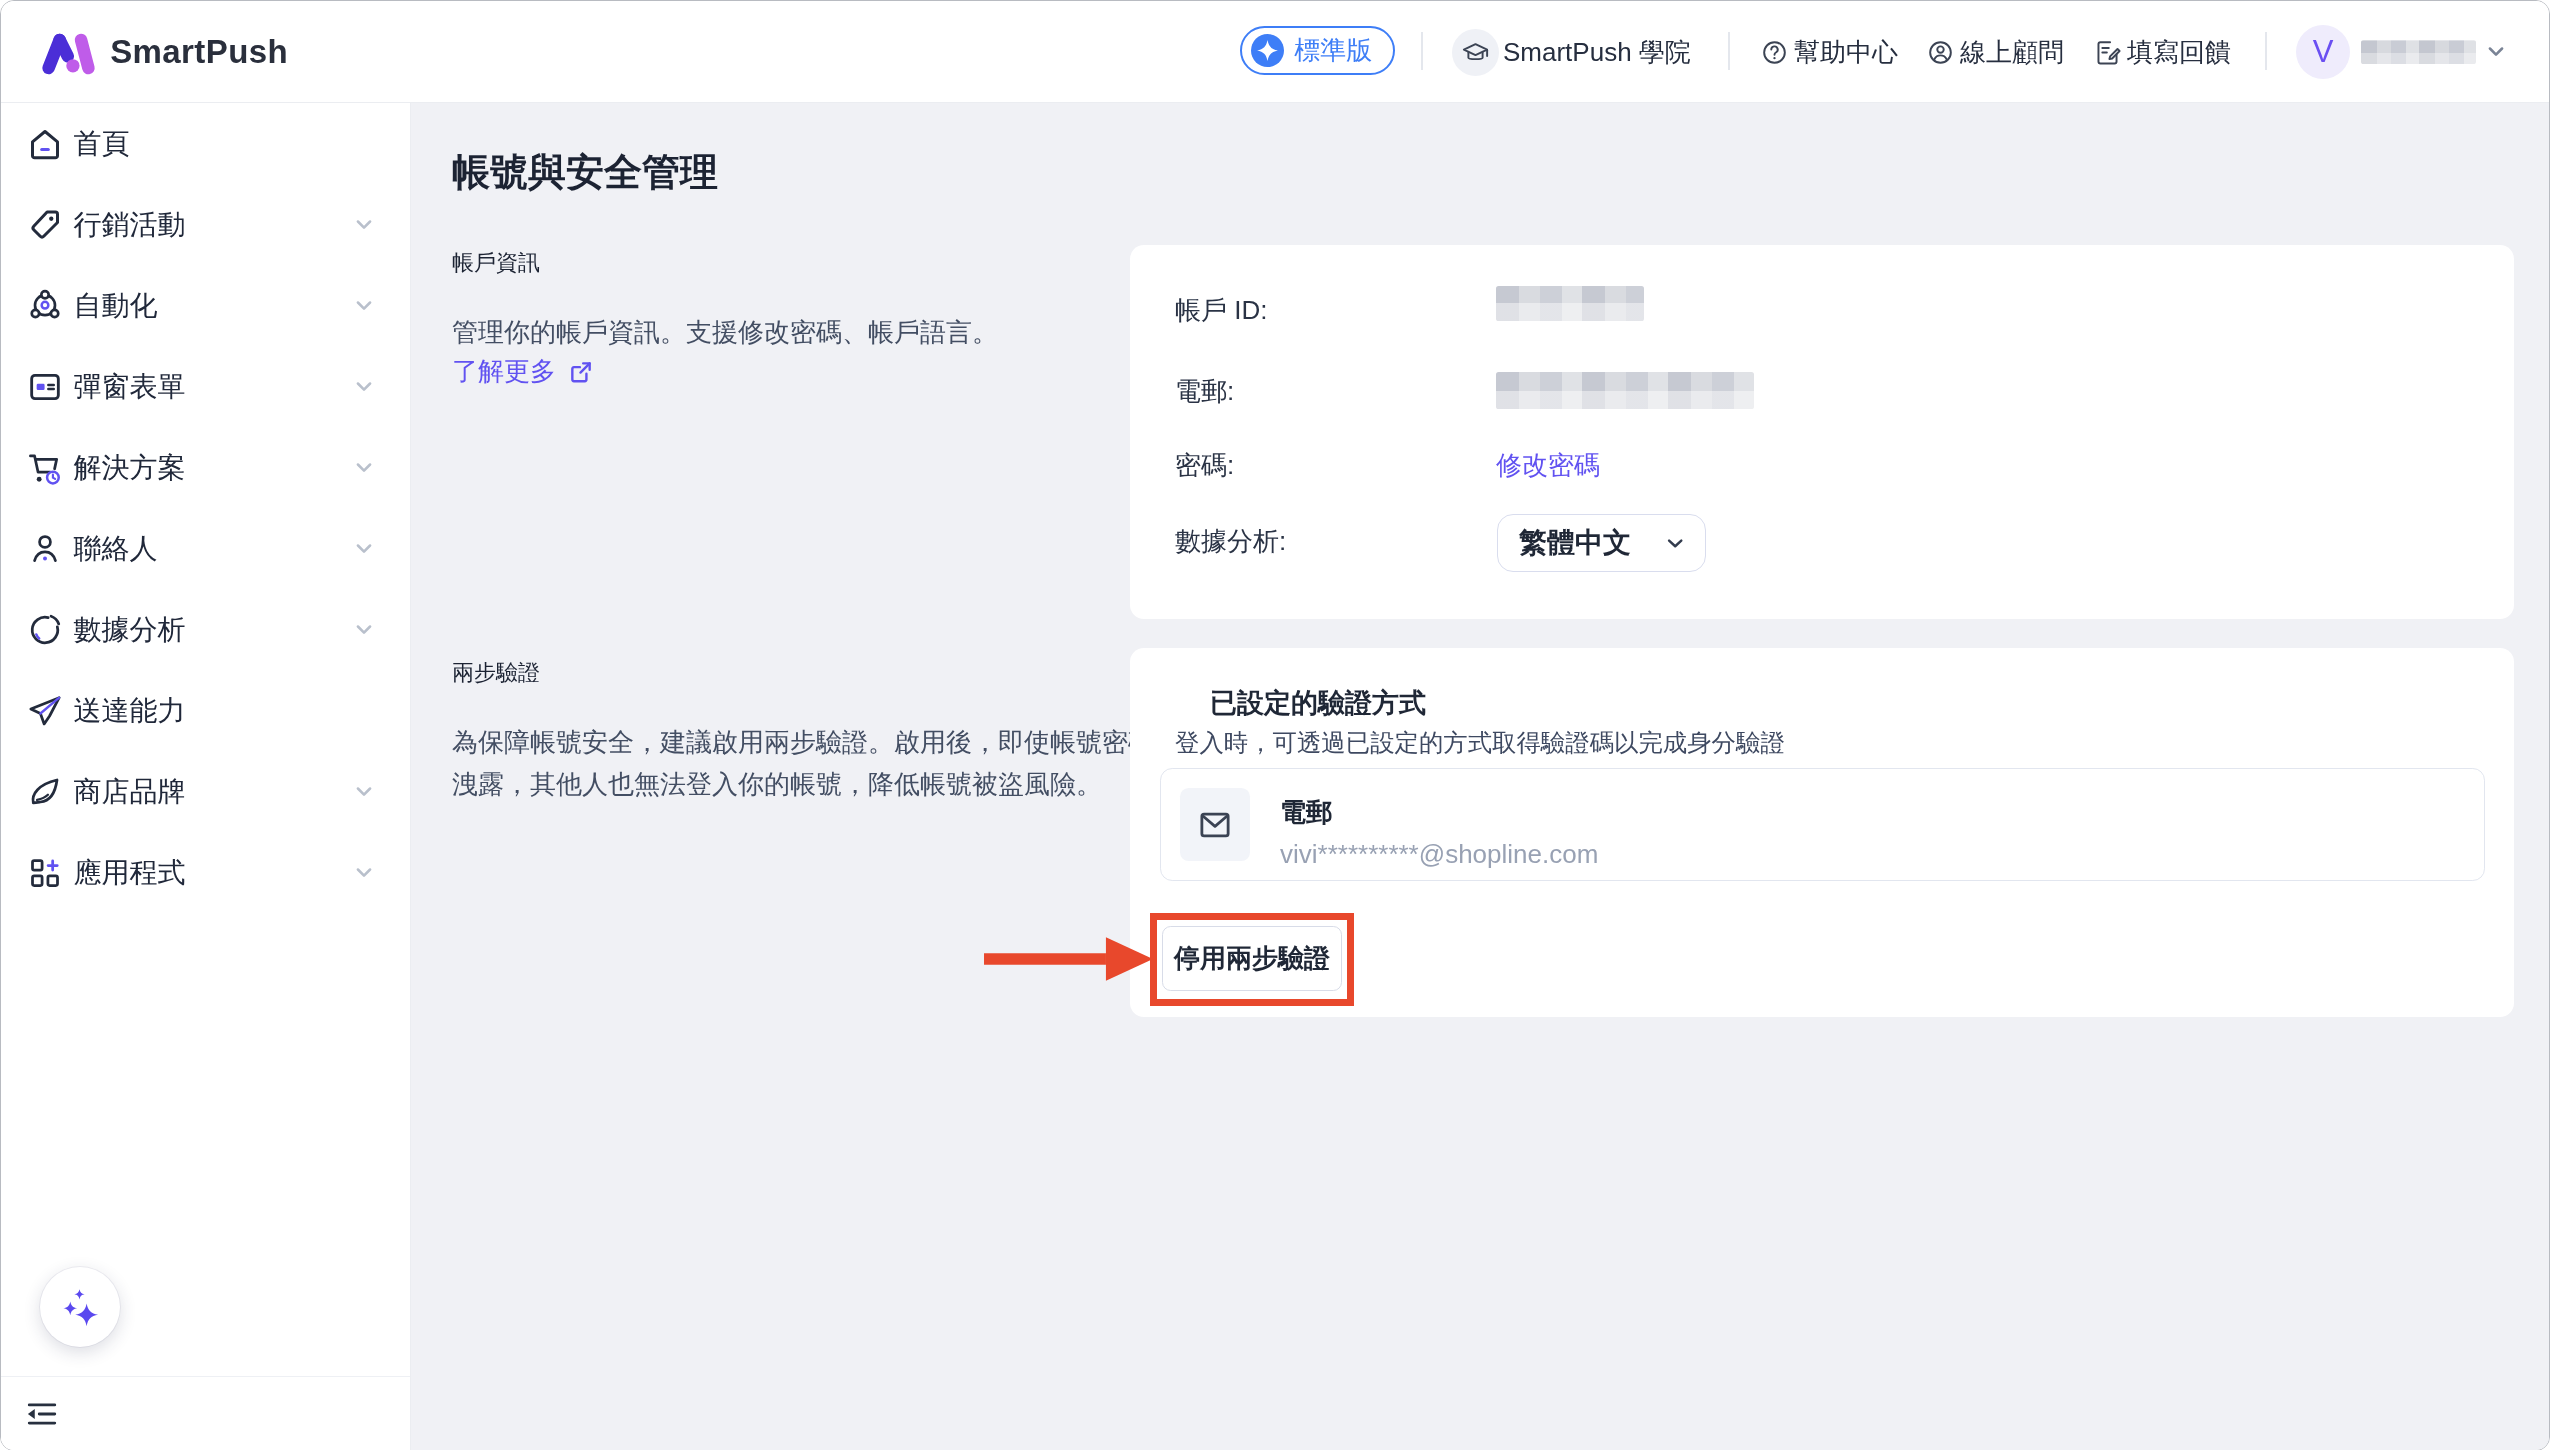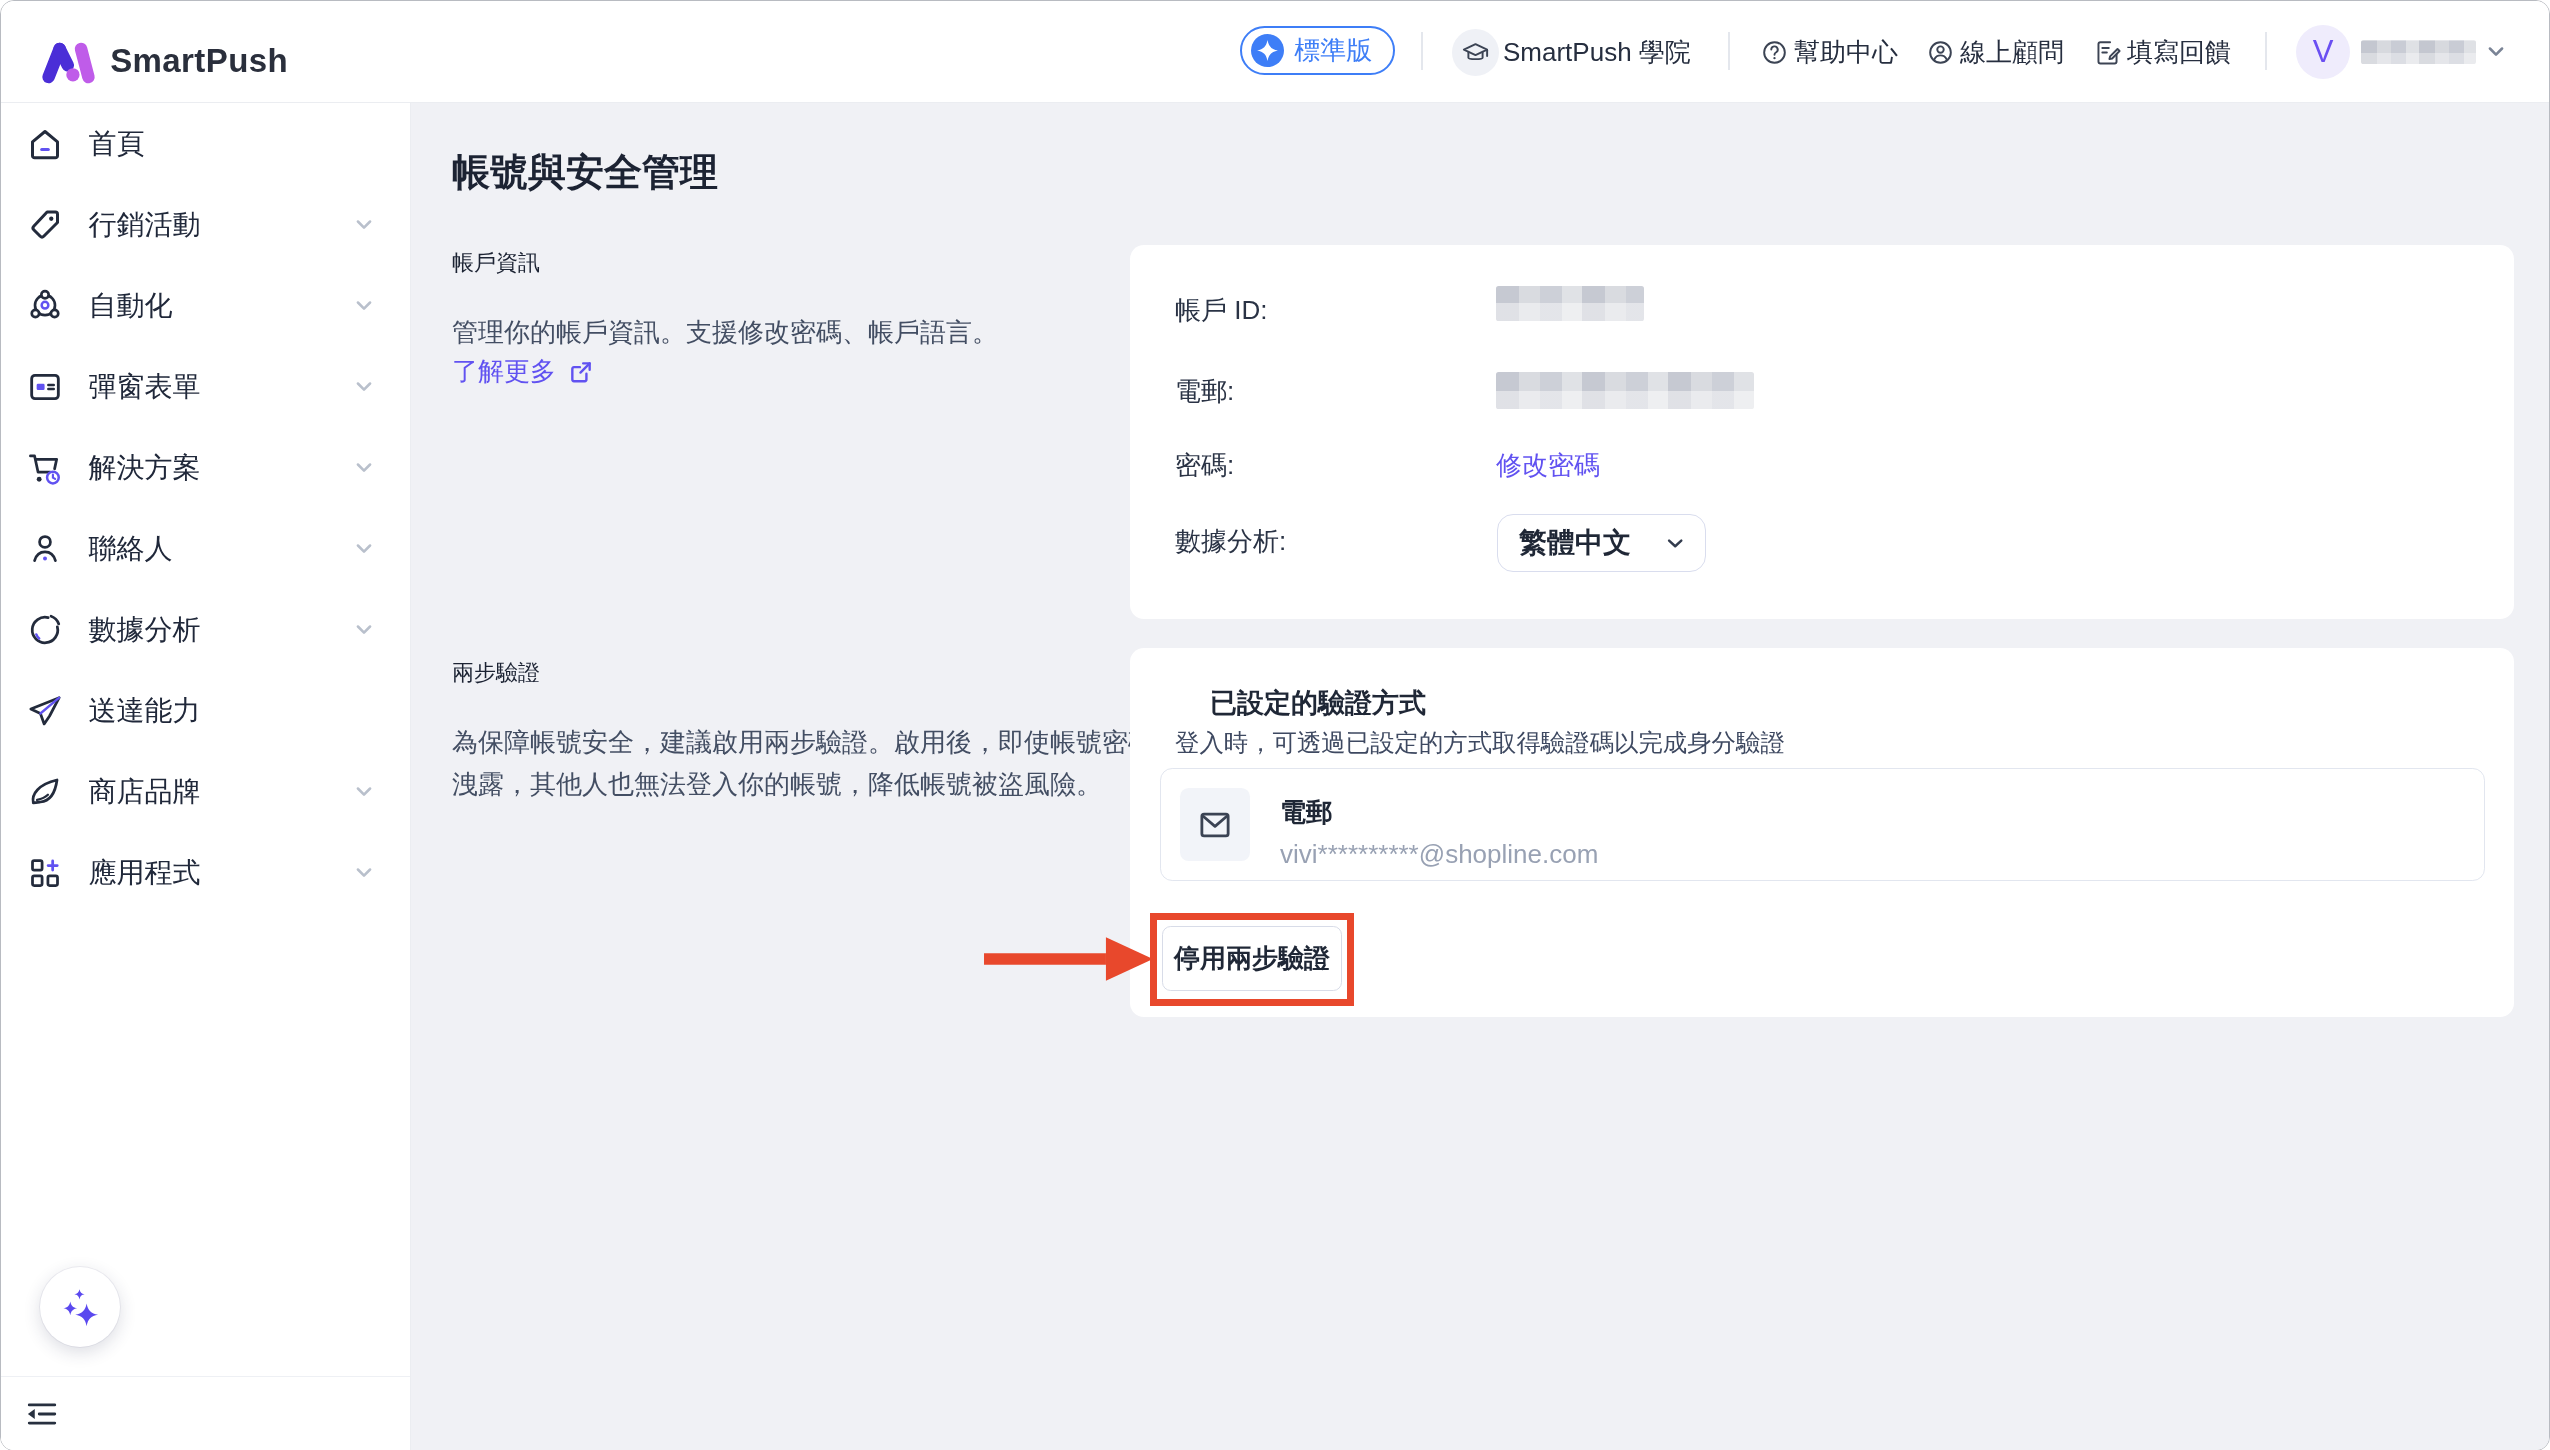--- a/index.html
+++ b/index.html
@@ -5,21 +5,21 @@
   * { margin:0; padding:0; box-sizing:border-box; }
   html,body { background:#ffffff; }
   body { font-family:"Liberation Sans","DejaVu Sans",sans-serif; color:#20283a; }
 
   .window { position:relative; width:2550px; height:1451px; background:#ffffff;
             border:1.7px solid #b8bbc1; border-radius:14px; overflow:hidden; }
 
   
   .header { position:absolute; left:0; top:0; width:100%; height:102px; background:#fff;
             border-bottom:1.7px solid #ebedf1; z-index:5; }
-  .logo { position:absolute; left:38px; top:9px; height:102px; display:flex; align-items:center; gap:12.2px; }
+  .logo { position:absolute; left:38px; top:0; height:102px; display:flex; align-items:center; gap:12.2px; }
   .logo svg { width:59px; height:49px; }
   .brand { font-size:33px; font-weight:700; color:#2a2f3c; letter-spacing:0.4px; }
 
   .plan-badge { position:absolute; left:1239px; top:25px; height:49px; display:flex; align-items:center;
                 gap:10.5px; padding:0 21px 0 8.7px; border:2.6px solid #3e7ef7; border-radius:26px;
                 color:#3e7ef7; font-size:26px; background:#fff; }
   .plan-badge .badge-star { width:33px; height:33px; }
 
   .hdivider { position:absolute; top:31px; width:1.7px; height:38px; background:#e4e7ed; }
 
@@ -47,21 +47,21 @@
       repeating-linear-gradient(90deg, #c4c7d0 0 15.7px, #d7d9de 15.7px 30px, #c9ccd5 30px 45px, #dfe1e5 45px 58px); }
   .user-redacted { position:absolute; left:2360px; top:39px; width:115px; height:24.4px; }
 
   
   .sidebar { position:absolute; left:0; top:102px; width:410px; height:1348px; background:#fff;
              border-right:1.7px solid #ebedf1; }
   .side-list { position:absolute; left:0; top:0; width:100%; }
   .side-item { height:81px; display:flex; align-items:center; padding-left:24.4px; cursor:pointer; }
   .side-icon { width:40px; height:40px; display:inline-flex; flex:none; }
   .side-icon svg { width:100%; height:100%; }
-  .side-label { margin-left:23px; font-size:28px; color:#20283a; font-weight:500; }
+  .side-label { margin-left:8px; font-size:28px; color:#20283a; font-weight:500; }
   .side-chevron { margin-left:auto; margin-right:33px; width:26px; height:26px; }
   .side-chevron svg { width:100%; height:100%; }
 
   .fab { position:absolute; left:39px; top:1164px; width:80px; height:80px; border-radius:50%;
          background:#fff; box-shadow:0 5.2px 17.5px rgba(40,45,80,.16), 0 0 0 0.9px #f1f1f5;
          display:flex; align-items:center; justify-content:center; cursor:pointer; }
   .fab svg { width:51px; height:51px; }
 
   .side-footer { position:absolute; left:0; bottom:0; width:100%; height:75px;
                  border-top:1.7px solid #eef0f4; background:#fff; display:flex; align-items:center; }

